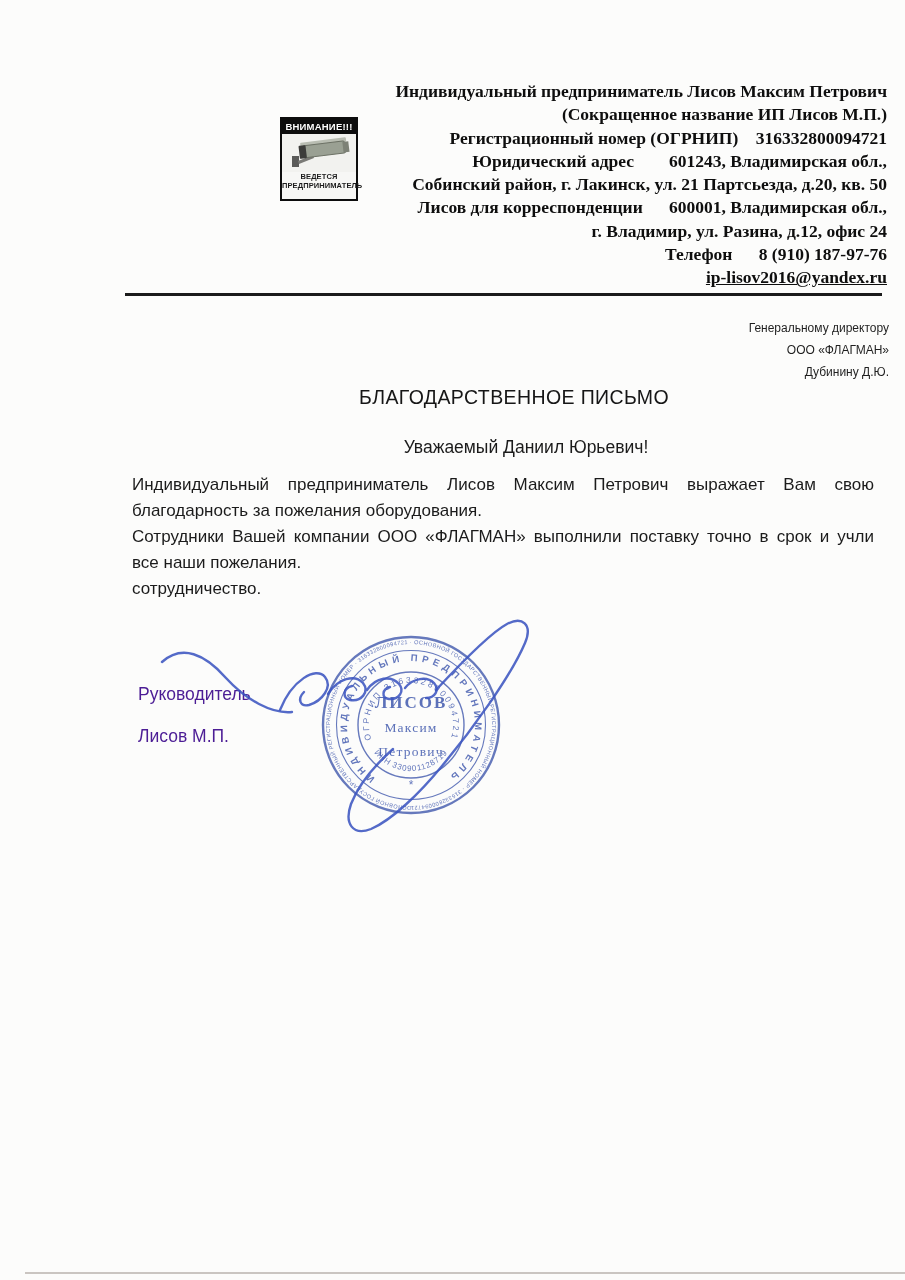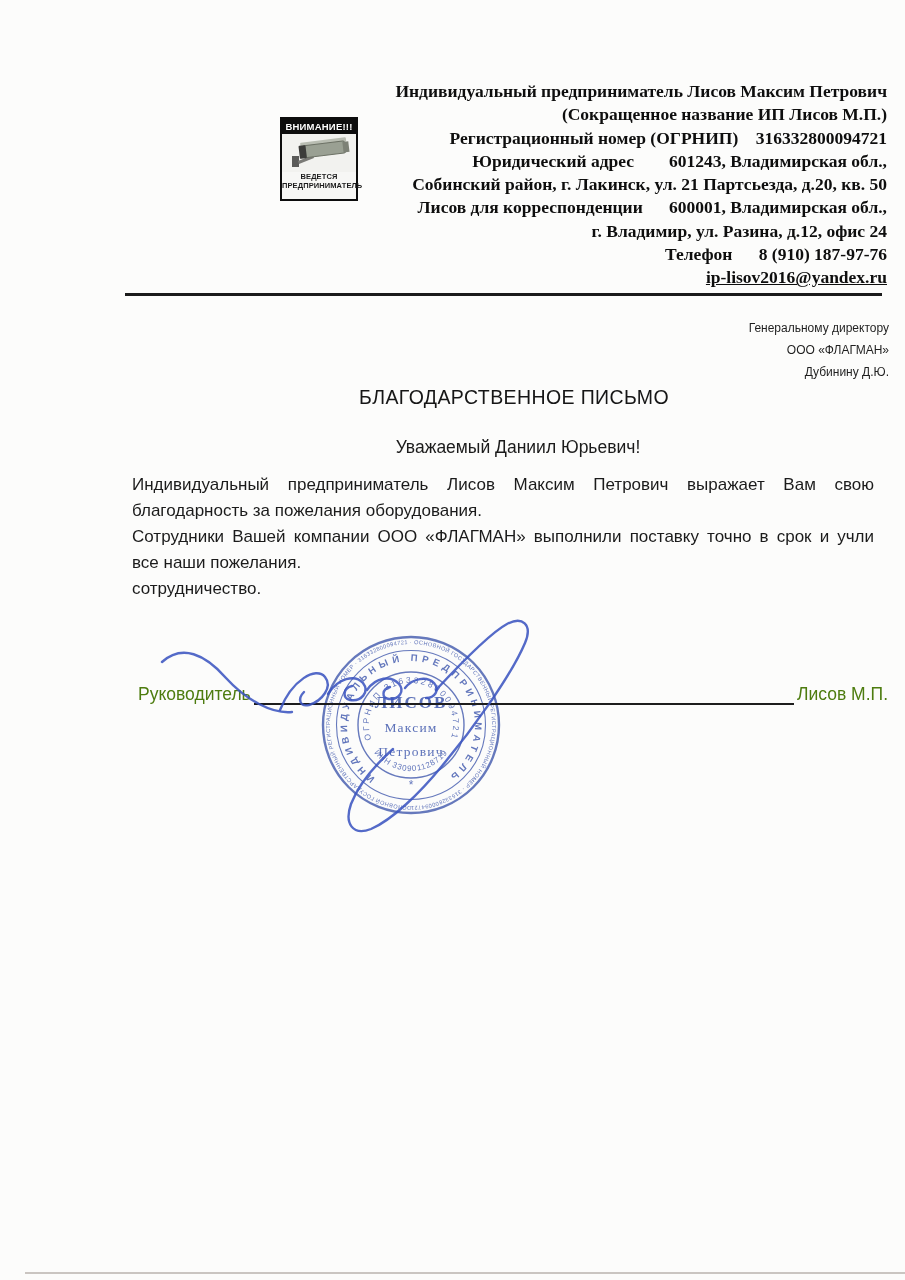--- a/index.html
+++ b/index.html
@@ -25,29 +25,29 @@
 
   .rule{position:absolute;top:293px;left:125px;width:757px;height:3px;background:#1b1b1b;}
 
   
   .addressee{position:absolute;top:317px;right:16px;text-align:right;
         font-size:12px;line-height:22px;color:#1f1f1f;}
 
   
   .title{position:absolute;top:386px;left:140px;width:748px;text-align:center;
         font-size:19.5px;letter-spacing:.4px;color:#161616;}
-  .salutation{position:absolute;top:437px;left:144px;width:748px;text-align:center;
+  .salutation{position:absolute;top:437px;left:152px;width:748px;text-align:center;
         font-size:17.5px;color:#1b1b1b;}
   .body-text{position:absolute;top:472px;left:132px;width:742px;
         font-size:17px;line-height:26px;color:#1b1b1b;}
   .body-line.j{text-align:justify;text-align-last:justify;}
 
   
   .sig-row{position:absolute;top:684px;left:138px;width:750px;z-index:2;
-        display:flex;align-items:flex-start;font-size:17.5px;color:#4d7c0f;}
+        display:flex;align-items:flex-start;font-size:17.5px;color:#4c1d95;flex-direction:column;}
   .sig-spacer{flex:1 1 auto;height:19px;border-bottom:2px solid #1d1d1d;margin:0 3px;}
 
   
   .stamp-svg{position:absolute;left:150px;top:598px;z-index:1;}
   .sign-ink-svg{position:absolute;left:150px;top:598px;z-index:3;}
 
   
   .scan-edge{position:absolute;top:1272px;left:25px;width:880px;height:2px;
         background:#b9b3ad;opacity:.75;}
 </style>

